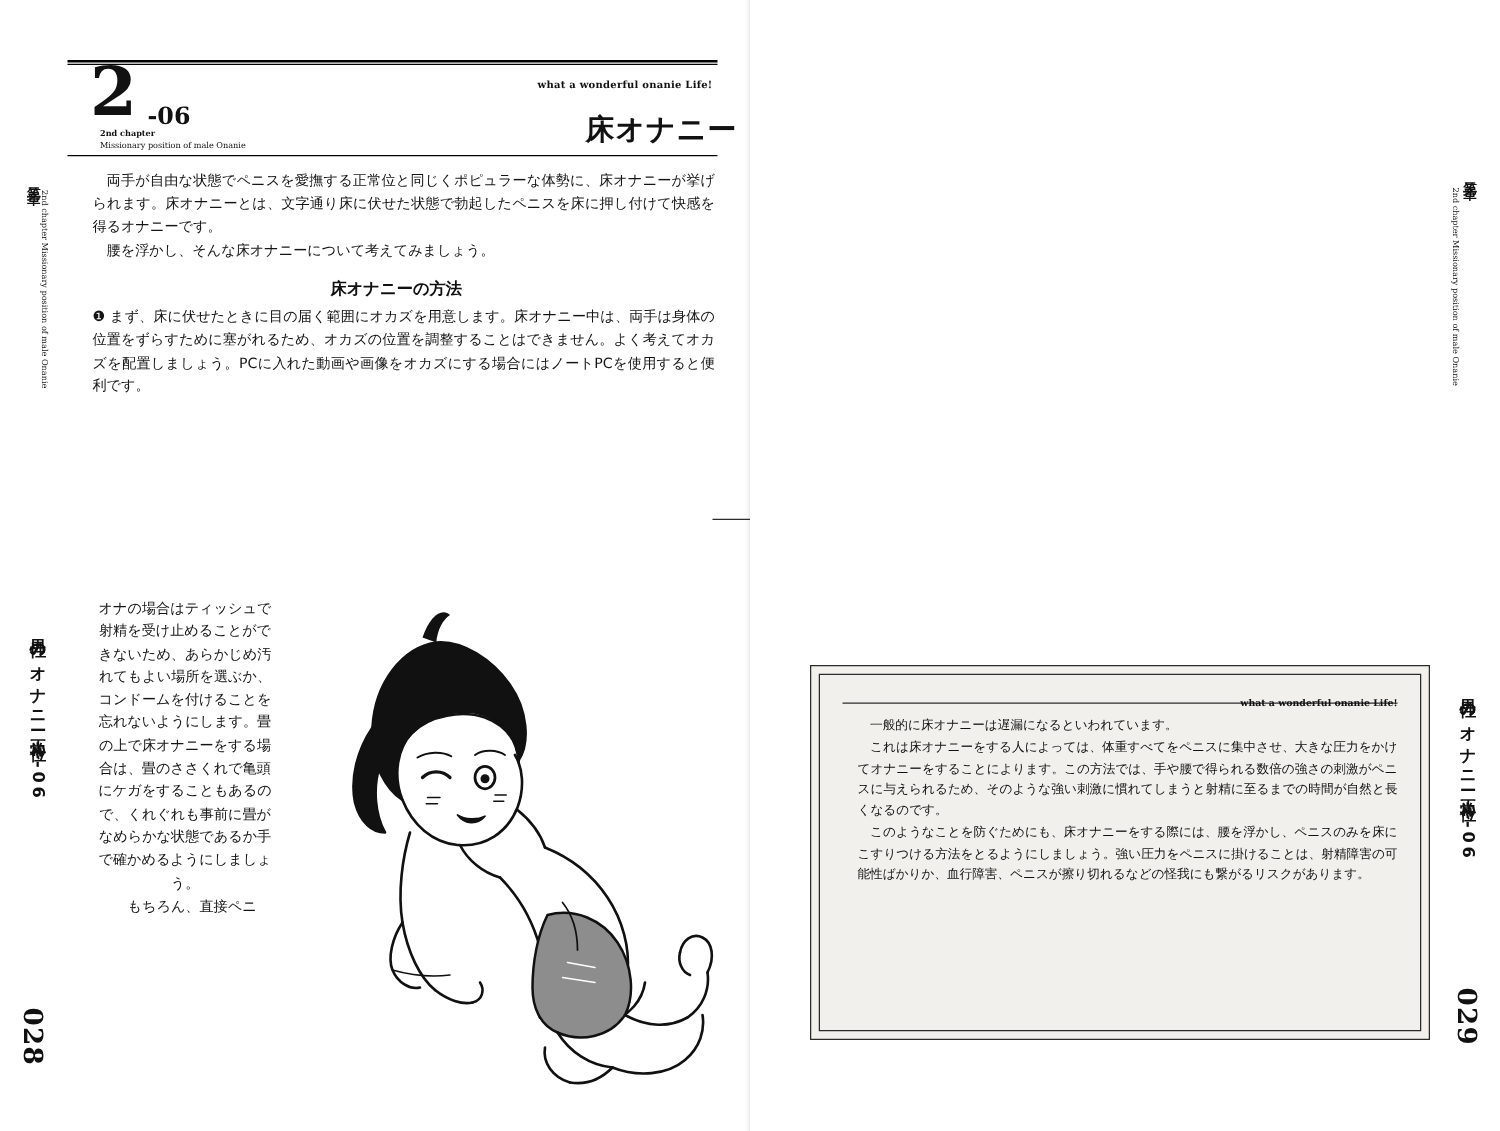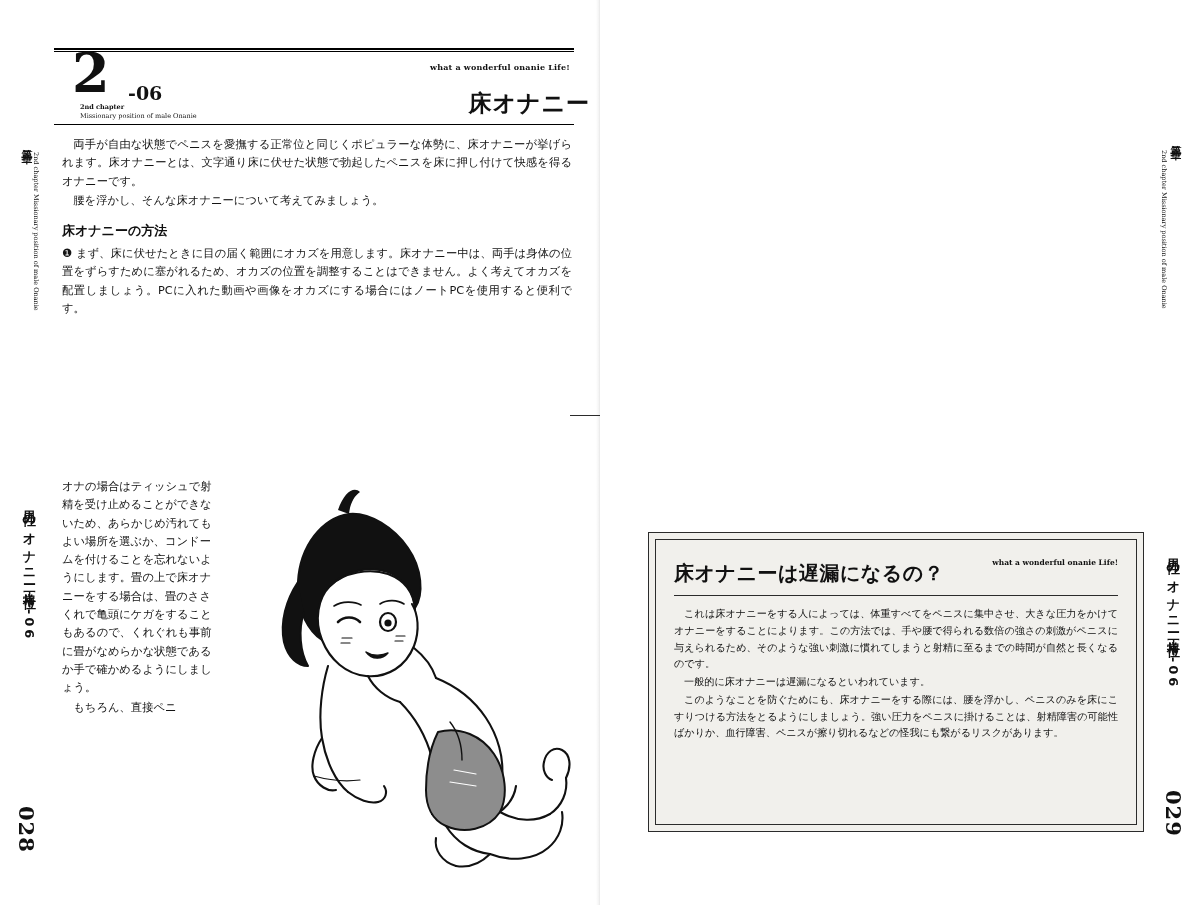--- a/index.html
+++ b/index.html
@@ -30,21 +30,21 @@
   .page-right { left: 600px; width: 600px; }
 
   
   .body-text {
     font-size: 11.3px;
     line-height: 1.62;
     text-align: justify;
     color: #141414;
     font-family: "DejaVu Sans", "Liberation Sans", sans-serif;
   }
-  .para { margin: 0 0 1px 0; }
+  .para { margin: 0 0 1px 12px; }
   .para.indent { text-indent: 1em; }
 
   
   .l-rule-top {
     position: absolute;
     left: 54px;
     top: 48px;
     width: 520px;
     height: 2px;
     background: #000;
@@ -64,21 +64,21 @@
     left: 72px;
     top: 46px;
     font-family: "DejaVu Serif", "Liberation Serif", serif;
     font-weight: bold;
     font-size: 54px;
     line-height: 1;
     letter-spacing: -2px;
   }
   .chapter-sub {
     position: absolute;
-    left: 128px;
+    left: 118px;
     top: 82px;
     font-family: "DejaVu Serif", "Liberation Serif", serif;
     font-weight: bold;
     font-size: 19px;
   }
   .chapter-en {
     position: absolute;
     left: 80px;
     top: 103px;
     font-size: 6.5px;
@@ -118,28 +118,29 @@
     position: absolute;
     left: 62px;
     top: 136px;
     width: 510px;
   }
   .heading-jp {
     font-size: 13px;
     font-weight: bold;
     margin: 12px 0 5px 0;
     font-family: "DejaVu Sans", "Liberation Sans", sans-serif;
+    text-align: center;
   }
   .l-narrow {
     position: absolute;
     left: 62px;
     top: 478px;
     width: 160px;
   }
-  .l-narrow .body-text { text-align: left; }
+  .l-narrow .body-text { text-align: center; }
 
   
   .side-vert-l {
     position: absolute;
     left: 18px;
     top: 140px;
     writing-mode: vertical-rl;
     font-size: 11px;
     font-weight: bold;
     letter-spacing: 2px;
@@ -434,23 +435,22 @@
       <span>2nd chapter</span>
       <span>Missionary position of male Onanie</span>
     </div>
     <div class="side-vert-r-title">男性のオナニー正常位 2-06</div>
     <div class="folio-right">029</div>
   </div>
 
   <div class="column-box">
     <div class="column-inner">
       <div class="column-tag">what a wonderful onanie Life!</div>
-      <div class="column-title">床オナニーは遅漏になるの？</div>
       <div class="column-rule"></div>
       <div class="column-body">
+        <p class="para indent">一般的に床オナニーは遅漏になるといわれています。</p>
         <p class="para indent">これは床オナニーをする人によっては、体重すべてをペニスに集中させ、大きな圧力をかけてオナニーをすることによります。この方法では、手や腰で得られる数倍の強さの刺激がペニスに与えられるため、そのような強い刺激に慣れてしまうと射精に至るまでの時間が自然と長くなるのです。</p>
-        <p class="para indent">一般的に床オナニーは遅漏になるといわれています。</p>
         <p class="para indent">このようなことを防ぐためにも、床オナニーをする際には、腰を浮かし、ペニスのみを床にこすりつける方法をとるようにしましょう。強い圧力をペニスに掛けることは、射精障害の可能性ばかりか、血行障害、ペニスが擦り切れるなどの怪我にも繋がるリスクがあります。</p>
       </div>
     </div>
   </div>
 
 </div>
 
 </body></html>

